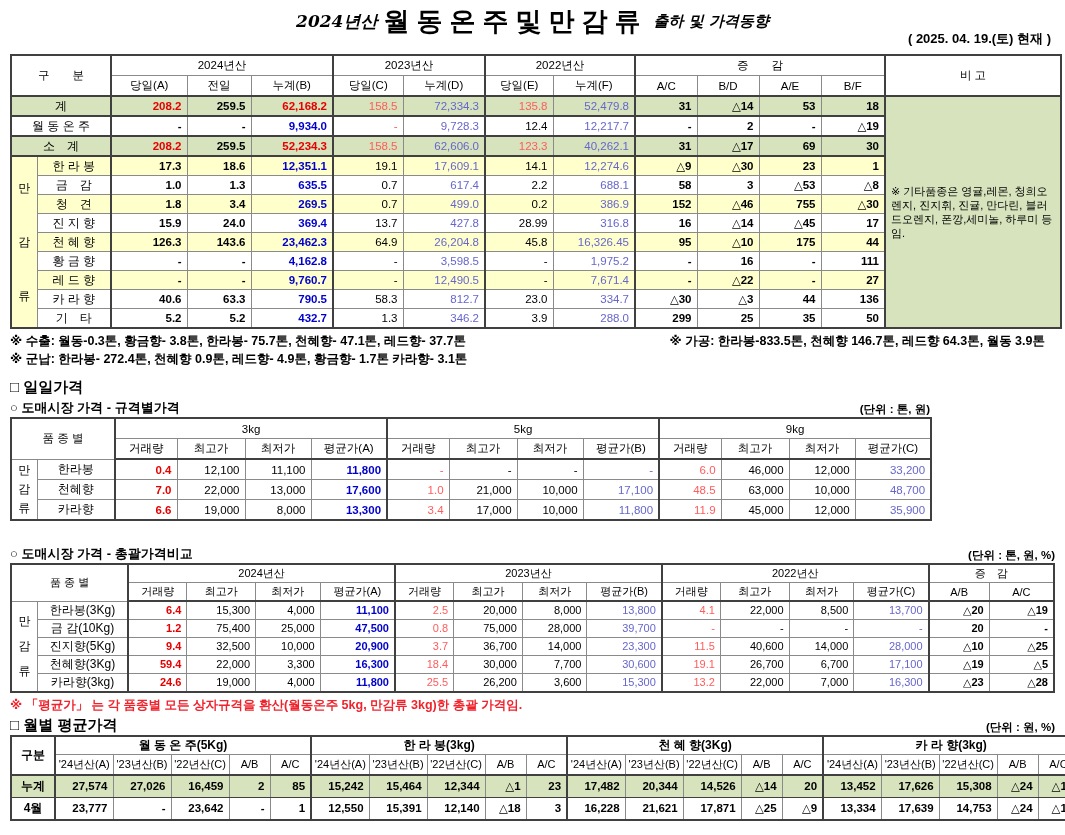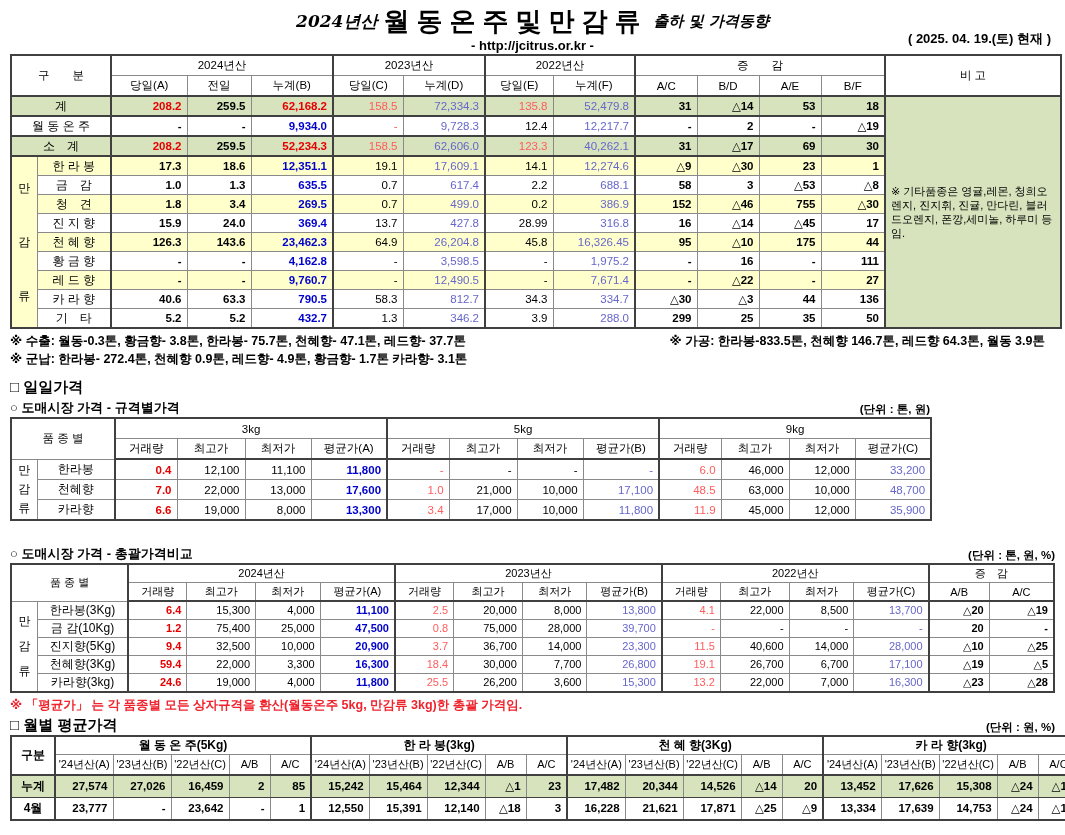--- a/index.html
+++ b/index.html
@@ -87,21 +87,20 @@
 </style>
 </head>
 <body>
 
 <div class="page">
 
   <div class="hdr">
     <div>
       <span class="yr">2024년산</span><span class="ttl">월동온주및만감류</span><span class="sfx">출하 및 가격동향</span>
     </div>
-    <div class="url">- http://jcitrus.or.kr -</div>
     <div class="asof">( 2025. 04. 19.(토) 현재 )</div>
   </div>
 
   <table class="tbl" id="t1">
     <colgroup>
       <col style="width:26px">
         <col style="width:74px">
       <col style="width:76px">
         <col style="width:64px">
         <col style="width:82px">
@@ -281,21 +280,21 @@
           <td class="num x9">-</td>
           <td class="num x10">27</td>
         </tr>
         <tr class="item">
           <td class="lbl">카 라 향</td>
           <td class="num x0 gs">40.6</td>
           <td class="num x1">63.3</td>
           <td class="num x2">790.5</td>
           <td class="num x3 gs">58.3</td>
           <td class="num x4">812.7</td>
-          <td class="num x5 gs">34.3</td>
+          <td class="num x5 gs">23.0</td>
           <td class="num x6">334.7</td>
           <td class="num x7 gs">△30</td>
           <td class="num x8">△3</td>
           <td class="num x9">44</td>
           <td class="num x10">136</td>
         </tr>
         <tr class="item">
           <td class="lbl">기　타</td>
           <td class="num x0 gs">5.2</td>
           <td class="num x1">5.2</td>
@@ -516,21 +515,21 @@
         </tr>
         <tr>
           <td class="lbl">천혜향(3Kg)</td>
           <td class="num z0 gs">59.4</td>
           <td class="num z1">22,000</td>
           <td class="num z2">3,300</td>
           <td class="num z3">16,300</td>
           <td class="num z4 gs">18.4</td>
           <td class="num z5">30,000</td>
           <td class="num z6">7,700</td>
-          <td class="num z7">26,800</td>
+          <td class="num z7">30,600</td>
           <td class="num z8 gs">19.1</td>
           <td class="num z9">26,700</td>
           <td class="num z10">6,700</td>
           <td class="num z11">17,100</td>
           <td class="num z12 gs">△19</td>
           <td class="num z13 dl">△5</td>
         </tr>
         <tr>
           <td class="lbl">카라향(3kg)</td>
           <td class="num z0 gs">24.6</td>

